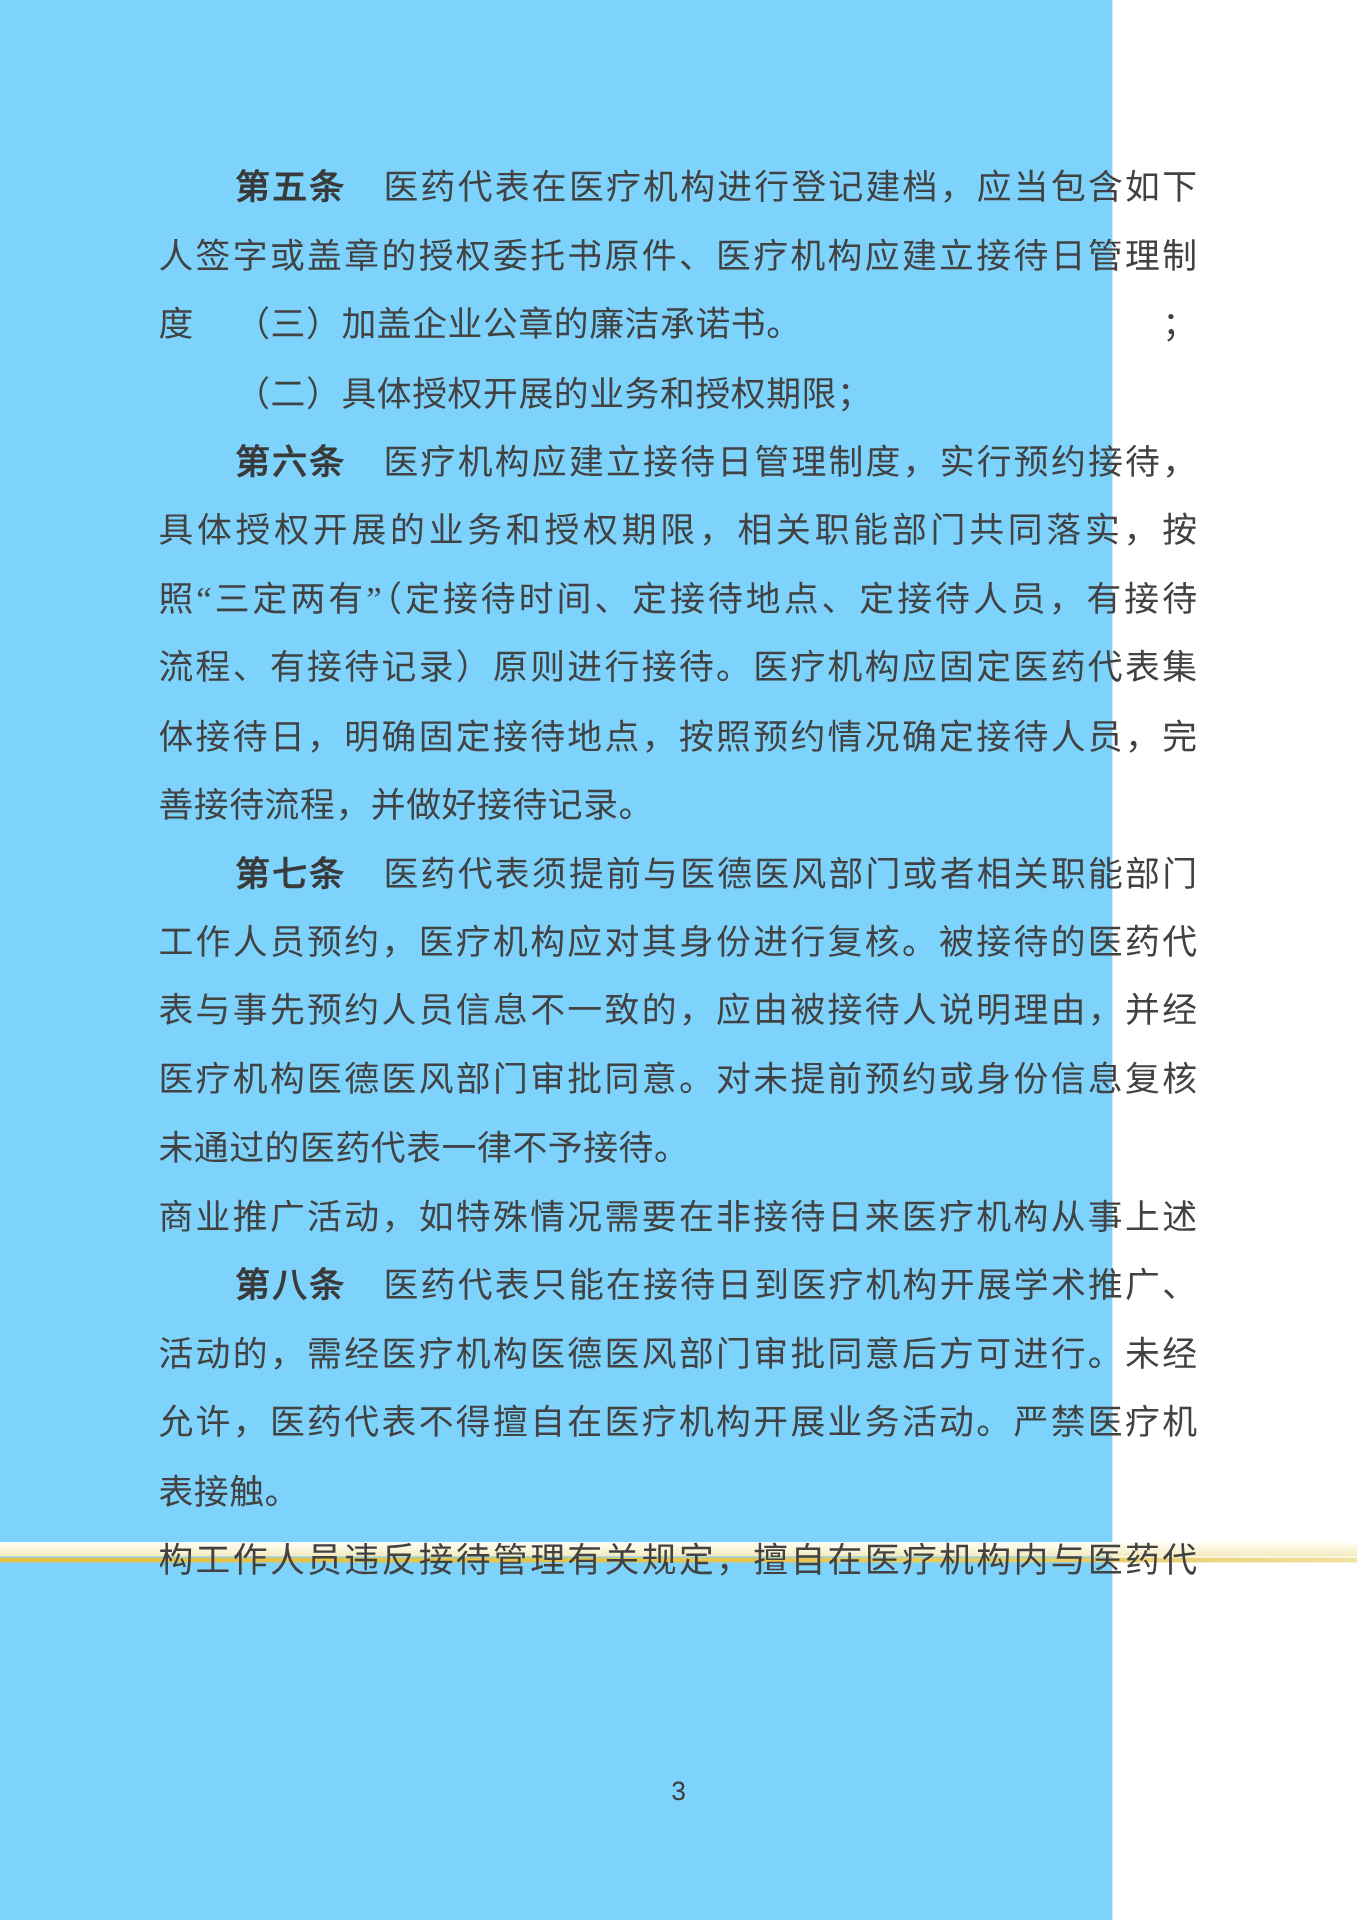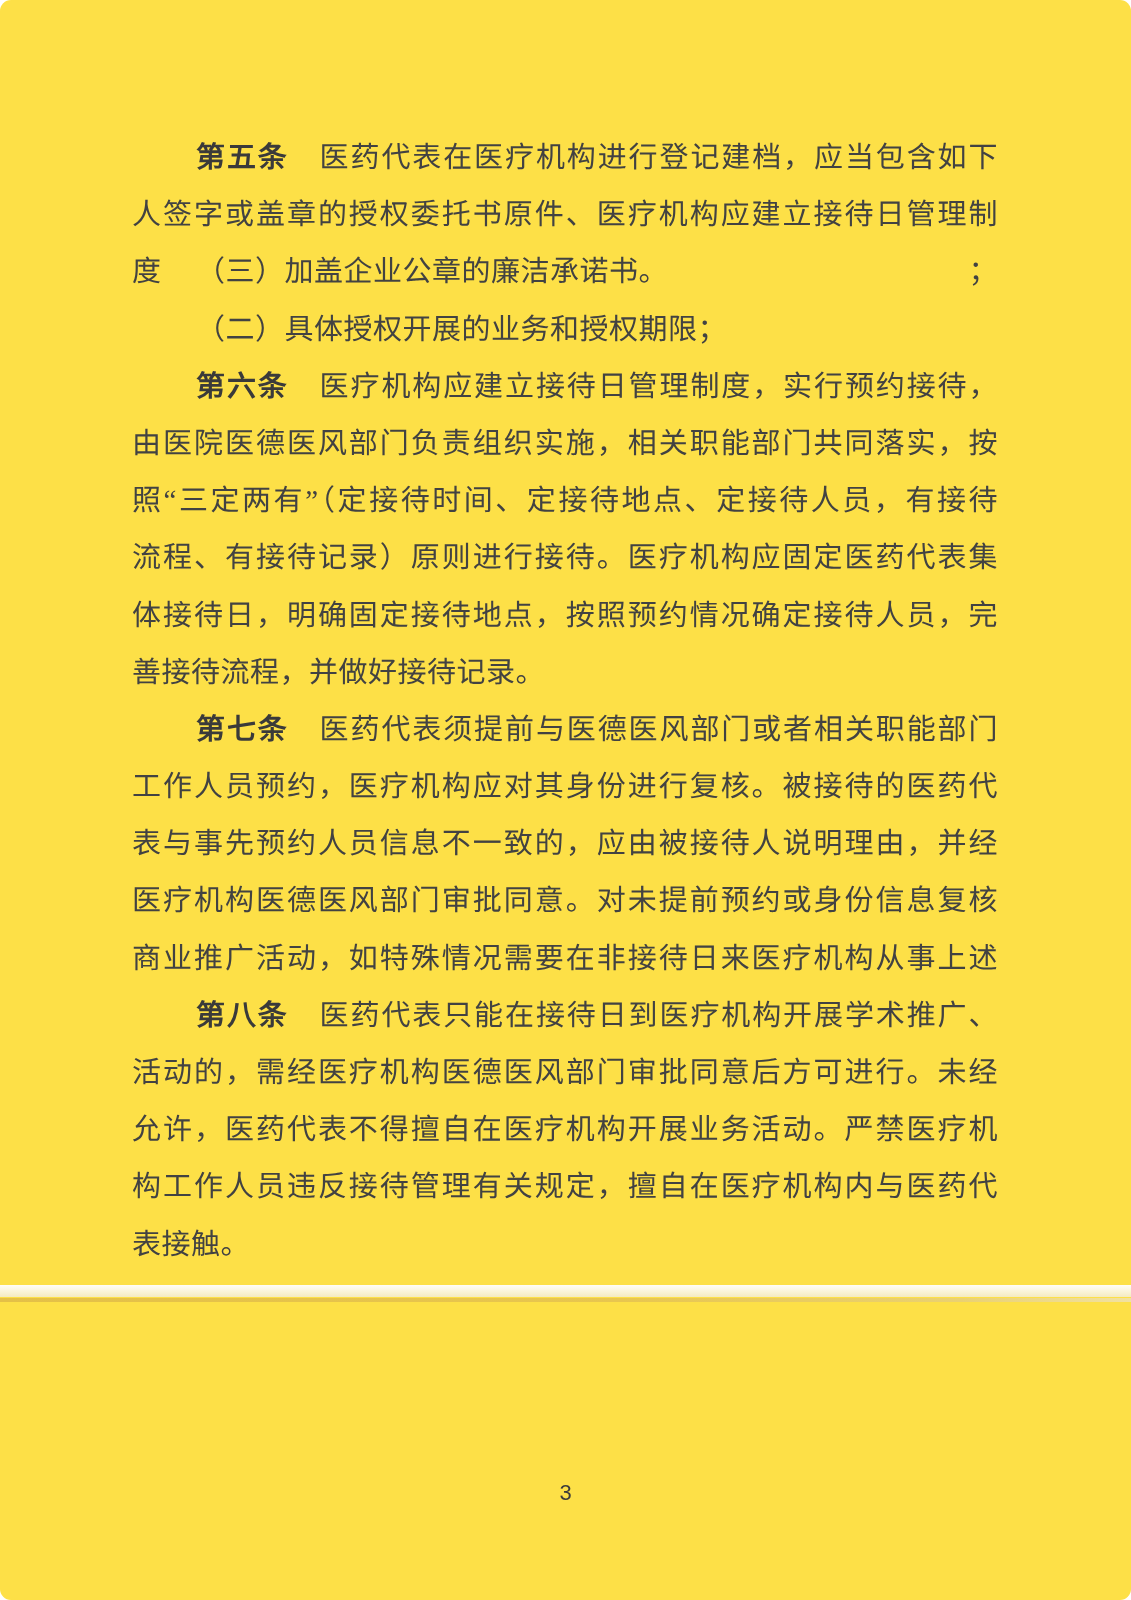--- a/index.html
+++ b/index.html
@@ -4,23 +4,22 @@
 <style>
   html, body { margin: 0; padding: 0; }
   body {
     width: 1131px; height: 1600px;
     background: #ffffff;
     font-family: "Liberation Serif", serif;
     overflow: hidden;
   }
   .page {
     position: relative;
-    width: 1131px; height: 1600px;
-    background: #fde047;
-    border-radius: 11px;
+    width: 927px; height: 1600px;
+    background: #7dd3fc;
   }
   
   .hl-band {
     position: absolute; left: 0; top: 1285px;
     width: 1131px; height: 12px; z-index: 1;
     background: linear-gradient(180deg, #fffef7 0%, #faf4d8 55%, #f4eac0 100%);
   }
   .hl-line {
     position: absolute; left: 0; top: 1298px;
     width: 1131px; height: 4px; z-index: 1;
@@ -67,36 +66,37 @@
         <div class="line">人签字或盖章的授权委托书原件、医疗机构应建立接待日管理制度；</div>
       </div>
       <div class="para">
         <div class="line last indent">（三）加盖企业公章的廉洁承诺书。</div>
       </div>
       <div class="para">
         <div class="line last indent">（二）具体授权开展的业务和授权期限；</div>
       </div>
       <div class="para">
         <div class="line indent"><span class="head">第六条</span>　医疗机构应建立接待日管理制度，实行预约接待，</div>
-        <div class="line">由医院医德医风部门负责组织实施，相关职能部门共同落实，按</div>
+        <div class="line">具体授权开展的业务和授权期限，相关职能部门共同落实，按</div>
         <div class="line">照“三定两有”（定接待时间、定接待地点、定接待人员，有接待</div>
         <div class="line">流程、有接待记录）原则进行接待。医疗机构应固定医药代表集</div>
         <div class="line">体接待日，明确固定接待地点，按照预约情况确定接待人员，完</div>
         <div class="line last">善接待流程，并做好接待记录。</div>
       </div>
       <div class="para">
         <div class="line indent"><span class="head">第七条</span>　医药代表须提前与医德医风部门或者相关职能部门</div>
         <div class="line">工作人员预约，医疗机构应对其身份进行复核。被接待的医药代</div>
         <div class="line">表与事先预约人员信息不一致的，应由被接待人说明理由，并经</div>
         <div class="line">医疗机构医德医风部门审批同意。对未提前预约或身份信息复核</div>
+        <div class="line last">未通过的医药代表一律不予接待。</div>
       </div>
       <div class="para">
         <div class="line">商业推广活动，如特殊情况需要在非接待日来医疗机构从事上述</div>
         <div class="line indent"><span class="head">第八条</span>　医药代表只能在接待日到医疗机构开展学术推广、</div>
         <div class="line">活动的，需经医疗机构医德医风部门审批同意后方可进行。未经</div>
         <div class="line">允许，医药代表不得擅自在医疗机构开展业务活动。严禁医疗机</div>
+        <div class="line last">表接触。</div>
         <div class="line">构工作人员违反接待管理有关规定，擅自在医疗机构内与医药代</div>
-        <div class="line last">表接触。</div>
       </div>
     </div>
 
   <div class="page-number">3</div>
 </div>
 
 </body></html>

